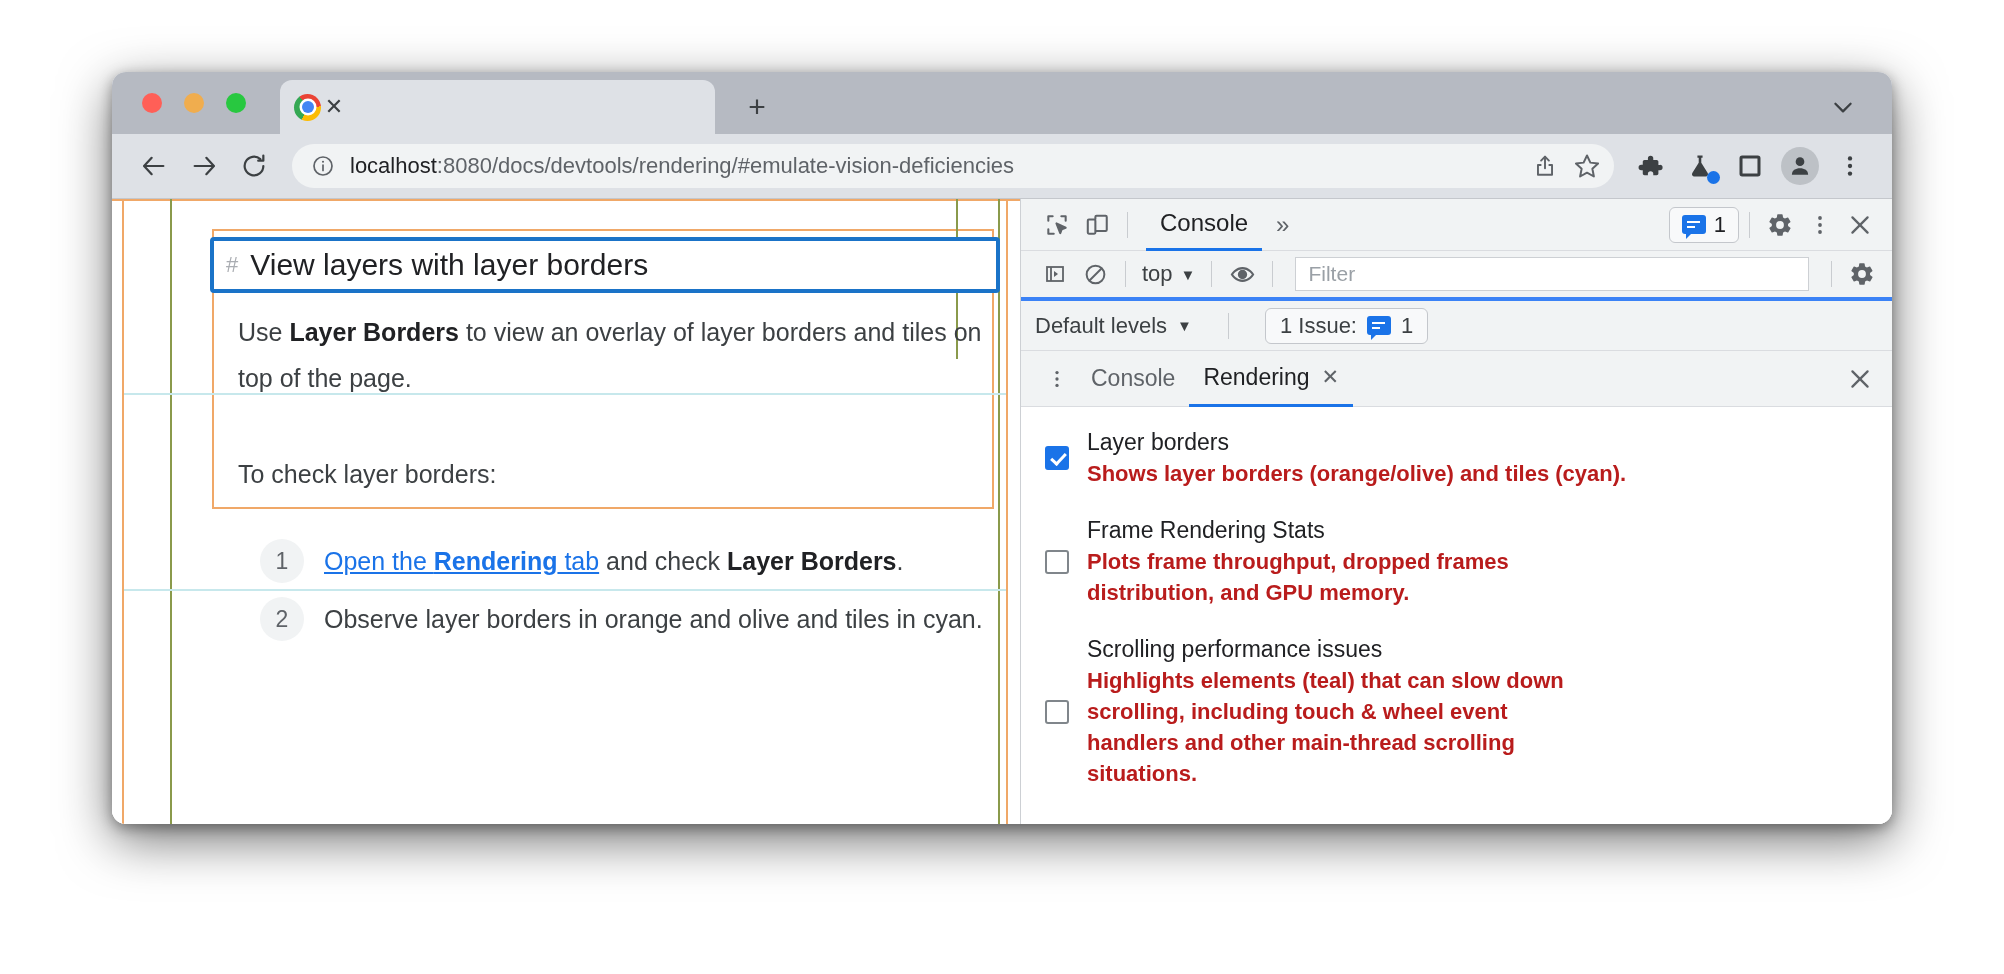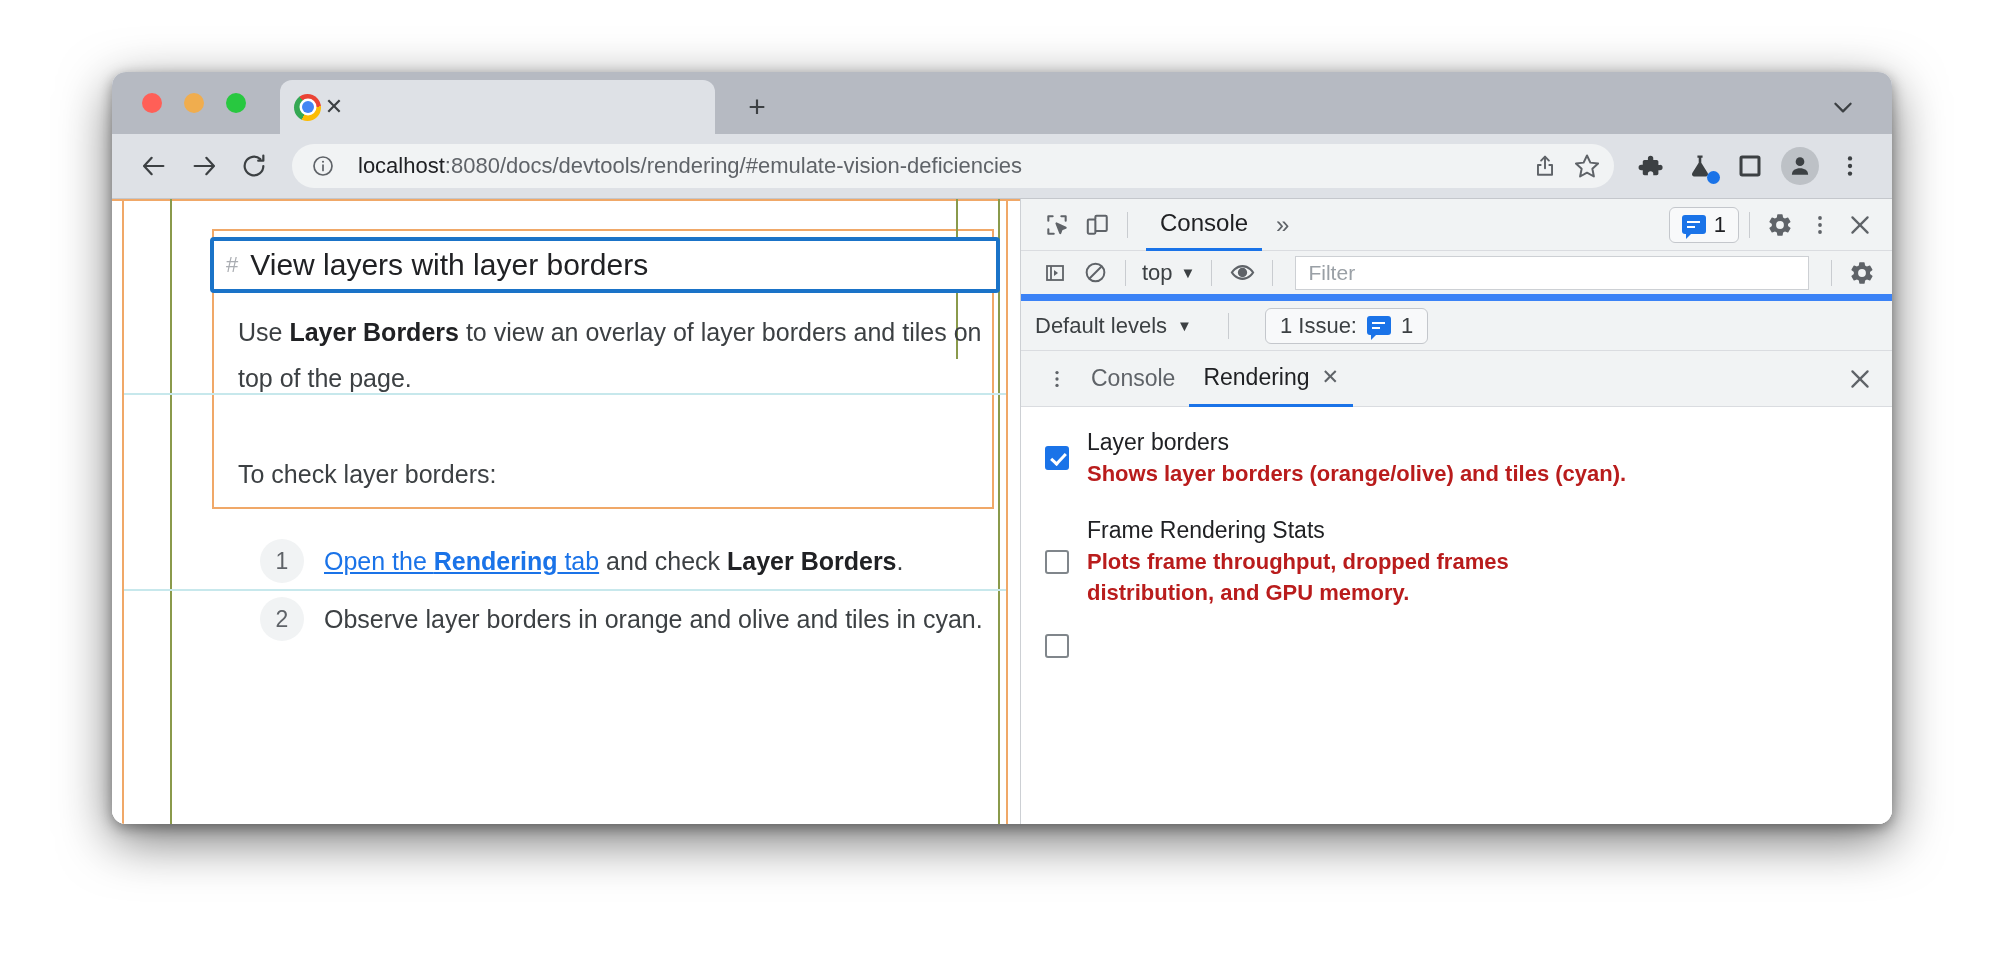--- a/index.html
+++ b/index.html
@@ -105,21 +105,21 @@
     margin: 0 8px 0 10px;
     padding: 0 6px 0 18px;
     min-width: 0;
   }
   #omni-info { flex: 0 0 auto; width: 26px; height: 26px; color: #5f6368; display:flex; align-items:center; justify-content:center;}
   #omni-url {
     flex: 1 1 auto; margin-left: 14px;
     font-size: 22px; color: #5f6368;
     white-space: nowrap; overflow: hidden;
   }
-  #omni-url b { color: #202124; font-weight: 400; margin-left: 8px; }
+  #omni-url b { color: #202124; font-weight: 400; }
   .omni-btn {
     flex: 0 0 auto; width: 42px; height: 42px;
     display: flex; align-items: center; justify-content: center;
     color: #5f6368; border-radius: 50%;
   }
   #avatar {
     width: 38px; height: 38px; border-radius: 50%;
     background: #bdc1c6;
     display: flex; align-items: center; justify-content: center;
     color: #3c4043;
@@ -239,21 +239,21 @@
     border-left: 6px solid #1a73e8;
     border-bottom: 6px solid transparent;
   }
   .bubble i { display: block; width: 13px; height: 2px; background: #fff; }
   .bubble i:last-child { width: 8px; margin-right: 5px; }
 
   #dt-row2 {
     height: 50px; flex: 0 0 50px;
     display: flex; align-items: center;
     padding: 0 10px 0 14px;
-    border-bottom: 7px solid #3b82f6;
+    border-bottom: 4px solid #3b82f6;
   }
   #ctx-select { display: flex; align-items: center; gap: 8px; font-size: 22px; color: #3c4043; padding: 0 6px; }
   #filter-input {
     flex: 1 1 auto; height: 34px; margin: 0 12px;
     background: #fff; border: 1px solid #cdd0d4;
     display: flex; align-items: center; padding: 0 12px;
     font-size: 21px; color: #9aa0a6;
     min-width: 0;
   }
   #dt-row3 {
@@ -586,19 +586,23 @@
         <div class="opt">
           <span class="cb"></span>
           <span class="opt-text" style="max-width:430px;">
             <span class="opt-title" style="display:block;">Frame Rendering Stats</span>
             <span class="opt-desc" style="display:block;">Plots frame throughput, dropped frames distribution, and GPU memory.</span>
           </span>
         </div>
 
         <div class="opt">
           <span class="cb"></span>
+          <span class="opt-text" style="max-width:480px;">
+            <span class="opt-title" style="display:block;">Scrolling performance issues</span>
+            <span class="opt-desc" style="display:block;">Highlights elements (teal) that can slow down scrolling, including touch &amp; wheel event handlers and other main-thread scrolling situations.</span>
+          </span>
         </div>
 
       </div>
 
     </div>
   </div>
 </div>
 
 </body></html>

